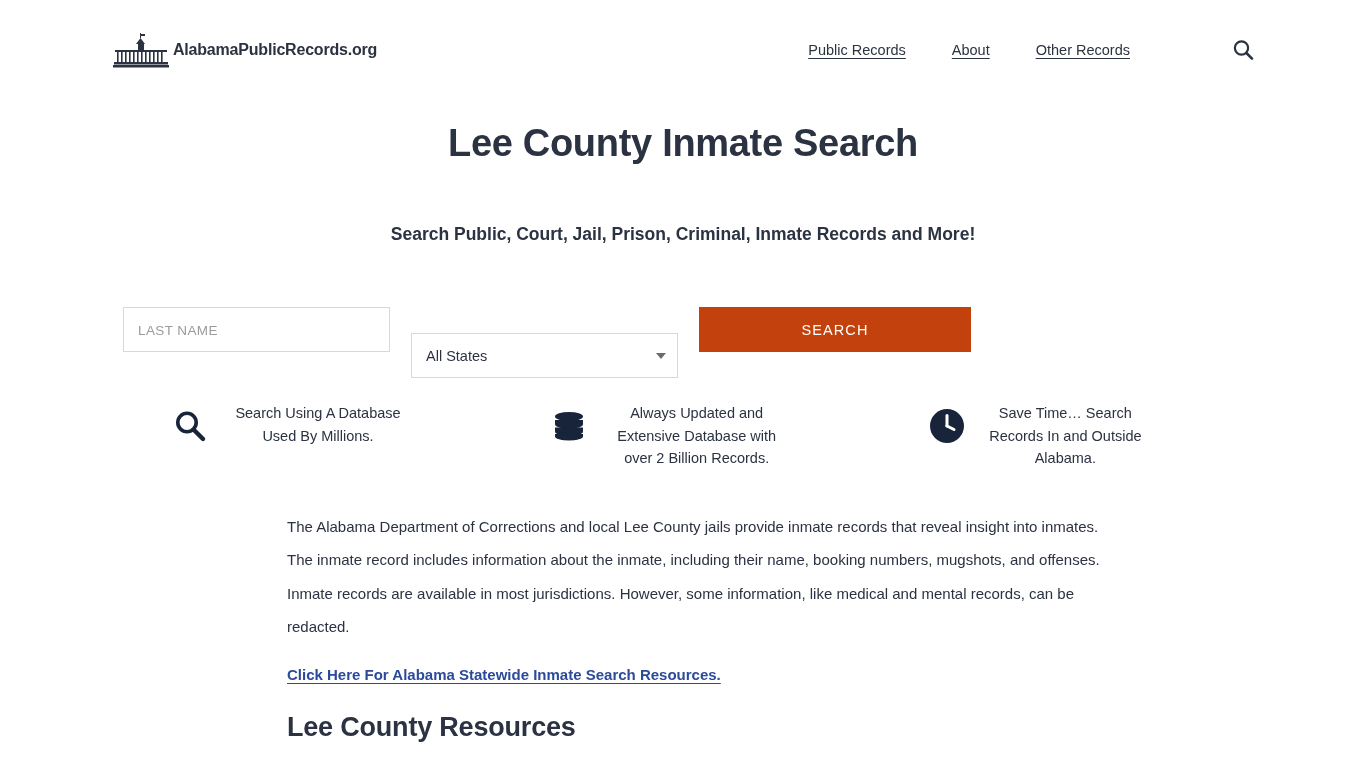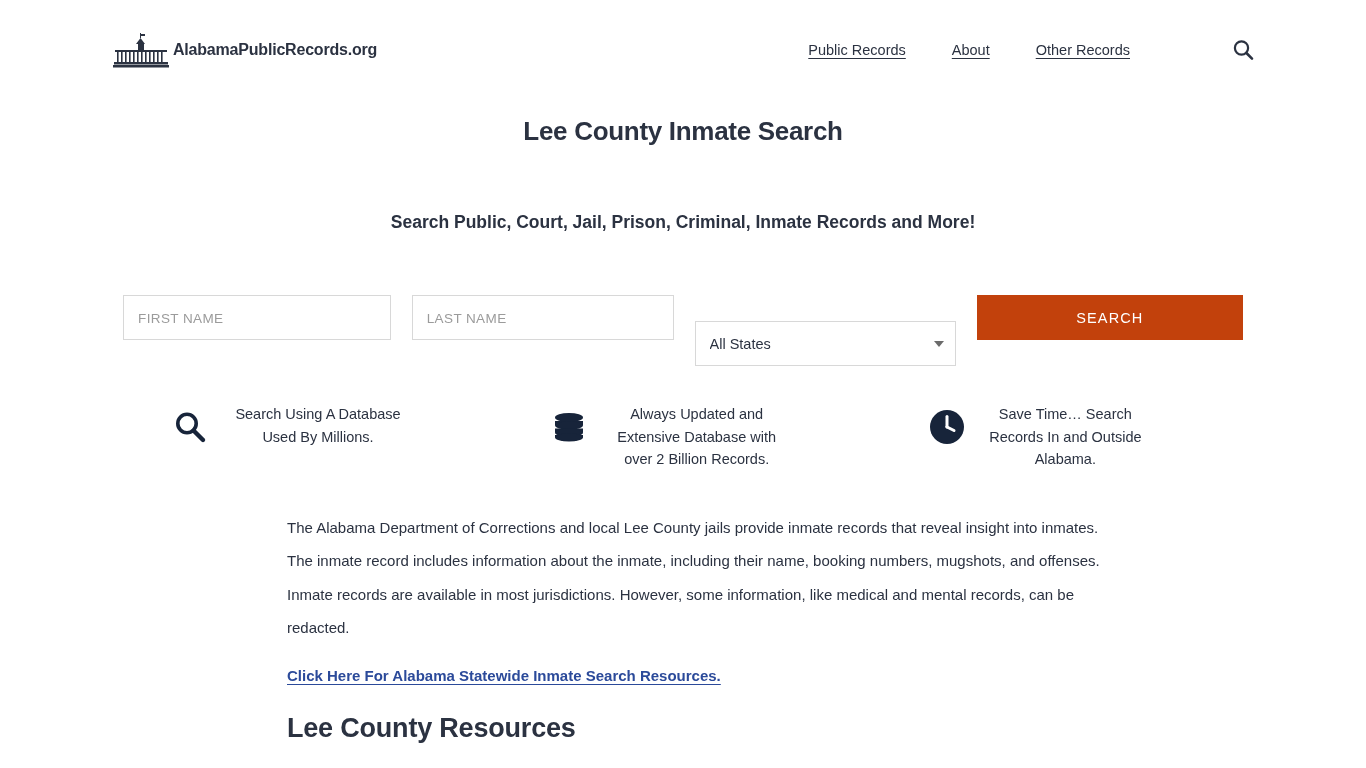--- a/index.html
+++ b/index.html
@@ -65,25 +65,25 @@
     justify-content: center;
     cursor: pointer;
   }
 
   
   .hero {
     text-align: center;
     padding-top: 8px;
   }
   .page-title {
-    font-size: 26px;
+    font-size: 38px;
     line-height: 46px;
     font-weight: 700;
     letter-spacing: -0.3px;
-    margin: 0;
+    margin: 12px;
     color: #2b3241;
   }
   .subtitle {
     margin: 58px 0 0 0;
     font-size: 17.5px;
     color: #2b3241;
     font-weight: 700;
   }
 
   
@@ -149,21 +149,21 @@
     color: #ffffff;
     font-size: 14.5px;
     letter-spacing: 1.1px;
     font-weight: 400;
     cursor: pointer;
     font-family: "Liberation Sans", sans-serif;
   }
 
   
   .features {
-    margin: 37px auto 0 auto;
+    margin: 24px auto 0 auto;
     width: 1150px;
     display: flex;
     align-items: flex-start;
   }
   .feature {
     display: flex;
     align-items: flex-start;
     gap: 18px;
     flex: 1;
   }
@@ -269,21 +269,20 @@
     </span>
   </nav>
 </header>
 
 <section class="hero">
   <h1 class="page-title">Lee County Inmate Search</h1>
   <p class="subtitle">Search Public, Court, Jail, Prison, Criminal, Inmate Records and More!</p>
 </section>
 
 <form class="search-form">
-  <input class="field field-first" type="text" placeholder="FIRST NAME" style="">
   <input class="field field-last" type="text" placeholder="LAST NAME" style="">
   <div class="select-wrap">
     <select>
       <option>All States</option>
     </select>
     <span class="select-caret"></span>
   </div>
   <button class="search-btn" type="submit">SEARCH</button>
 </form>
 

